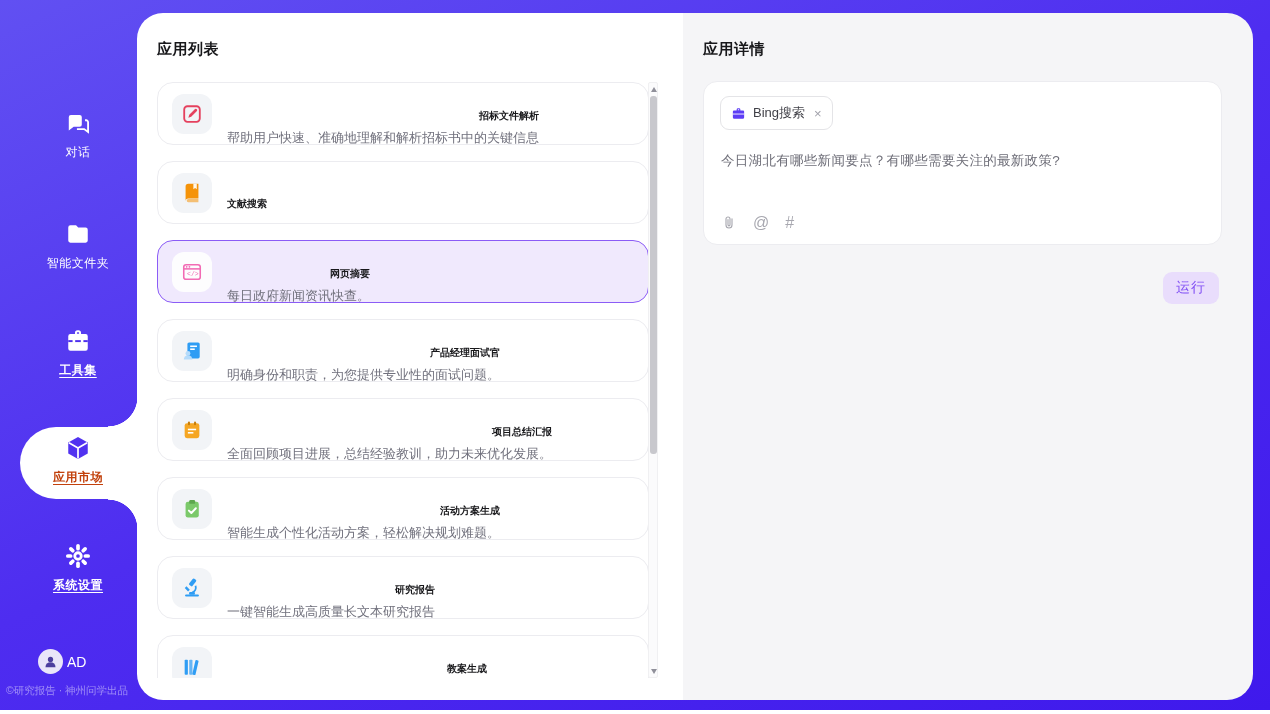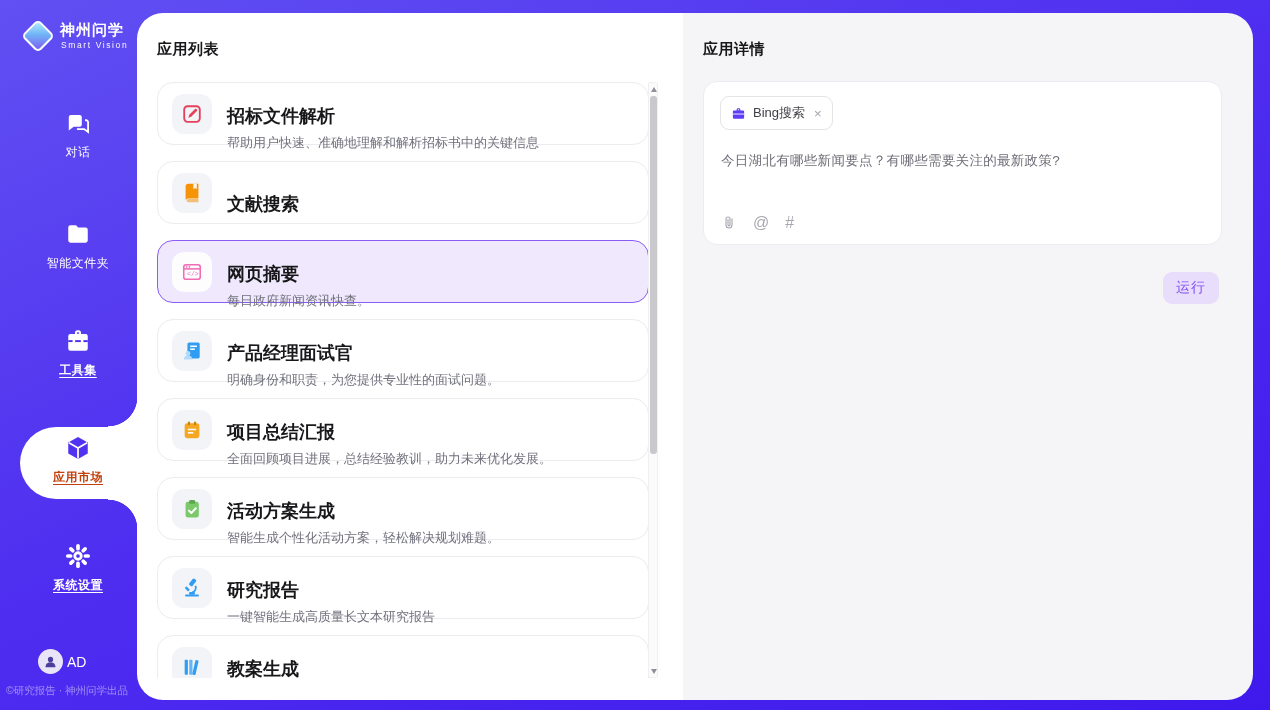--- a/index.html
+++ b/index.html
@@ -9,21 +9,21 @@
     font-family:"Liberation Sans","DejaVu Sans",sans-serif;
   }
   
   .frame {
     position:absolute; left:0; top:0; width:1270px; height:710px;
     background:linear-gradient(155deg,#6150f2 0%,#4e2df0 48%,#3f19ec 100%);
   }
   
   .main-panel {
     position:absolute; left:137px; top:13px; width:546px; height:687px;
-    background:#fff; border-radius:26px 0 0 26px;
+    background:#fff; border-radius:26px 0 0 26px;text-align:right;
   }
   .detail-panel {
     position:absolute; left:683px; top:13px; width:570px; height:687px;
     background:#f5f5f7; border-radius:0 26px 26px 0;
   }
   
   .sidebar { position:absolute; left:0; top:13px; width:137px; height:697px; color:#fff; }
   .logo-row { position:absolute; left:20px; top:4px; width:117px; height:46px; }
   .logo-diamond {
     position:absolute; left:6px; top:7px; width:24px; height:24px;
@@ -75,21 +75,21 @@
     height:63px; margin-bottom:16px; background:#fff;
     border:1px solid #ececf0; border-radius:16px;
     display:flex; align-items:center; padding:0 16px 0 14px; cursor:pointer;
   }
   .card.selected { background:#f0e9fd; border:1px solid #8b5cf6; }
   .tile {
     width:40px; height:40px; border-radius:12px; background:#f2f4f7; flex:none;
     display:flex; align-items:center; justify-content:center; margin-right:15px;
   }
   .card.selected .tile { background:#fdfdfe; }
-  .card-title { font-size:18px; font-weight:bold; color:#18181b; margin-bottom:6px;margin-top:28px; }
+  .card-title { font-size:10px; font-weight:bold; color:#18181b; margin-bottom:6px;margin-top:28px; }
   .card-desc  { font-size:13px; color:#71717d; white-space:nowrap; }
 
   .scrollbar {
     position:absolute; left:511px; top:69px; width:10px; height:596px;
     background:#fbfbfc; border:1px solid #f0f0f2; border-radius:2px;
   }
   .scroll-arrow { position:absolute; left:1px; width:8px; height:10px; display:flex; align-items:center; justify-content:center; }
   .scroll-arrow.up { top:1px; }
   .scroll-arrow.down { bottom:1px; }
   .tri-up { width:0; height:0; border-left:3.5px solid transparent; border-right:3.5px solid transparent; border-bottom:5px solid #90909a; }
@@ -118,25 +118,20 @@
     font-family:inherit;
   }
   svg { display:block; }
 </style>
 </head>
 <body>
 
 <div class="frame"></div>
 
 <div class="sidebar">
-  <div class="logo-row">
-    <div class="logo-diamond"></div>
-    <div class="brand-name">神州问学</div>
-    <div class="brand-sub">Smart Vision</div>
-  </div>
 
   <div class="active-bubble"></div>
 
   <div class="nav-item nav-chat">
     <span class="nicon">
       <svg width="26" height="26" viewBox="0 0 24 24">
           <path fill="#fff" d="M3.5 4.5h10a2 2 0 0 1 2 2v7a2 2 0 0 1-2 2H8l-4.5 3.4V6.5a2 2 0 0 1 2-2z"></path>
           <path fill="none" stroke="#fff" stroke-width="1.7" d="M18.5 9.5h1a1.8 1.8 0 0 1 1.8 1.8v9l-3.6-2.7H11"></path>
         </svg>
     </span>

